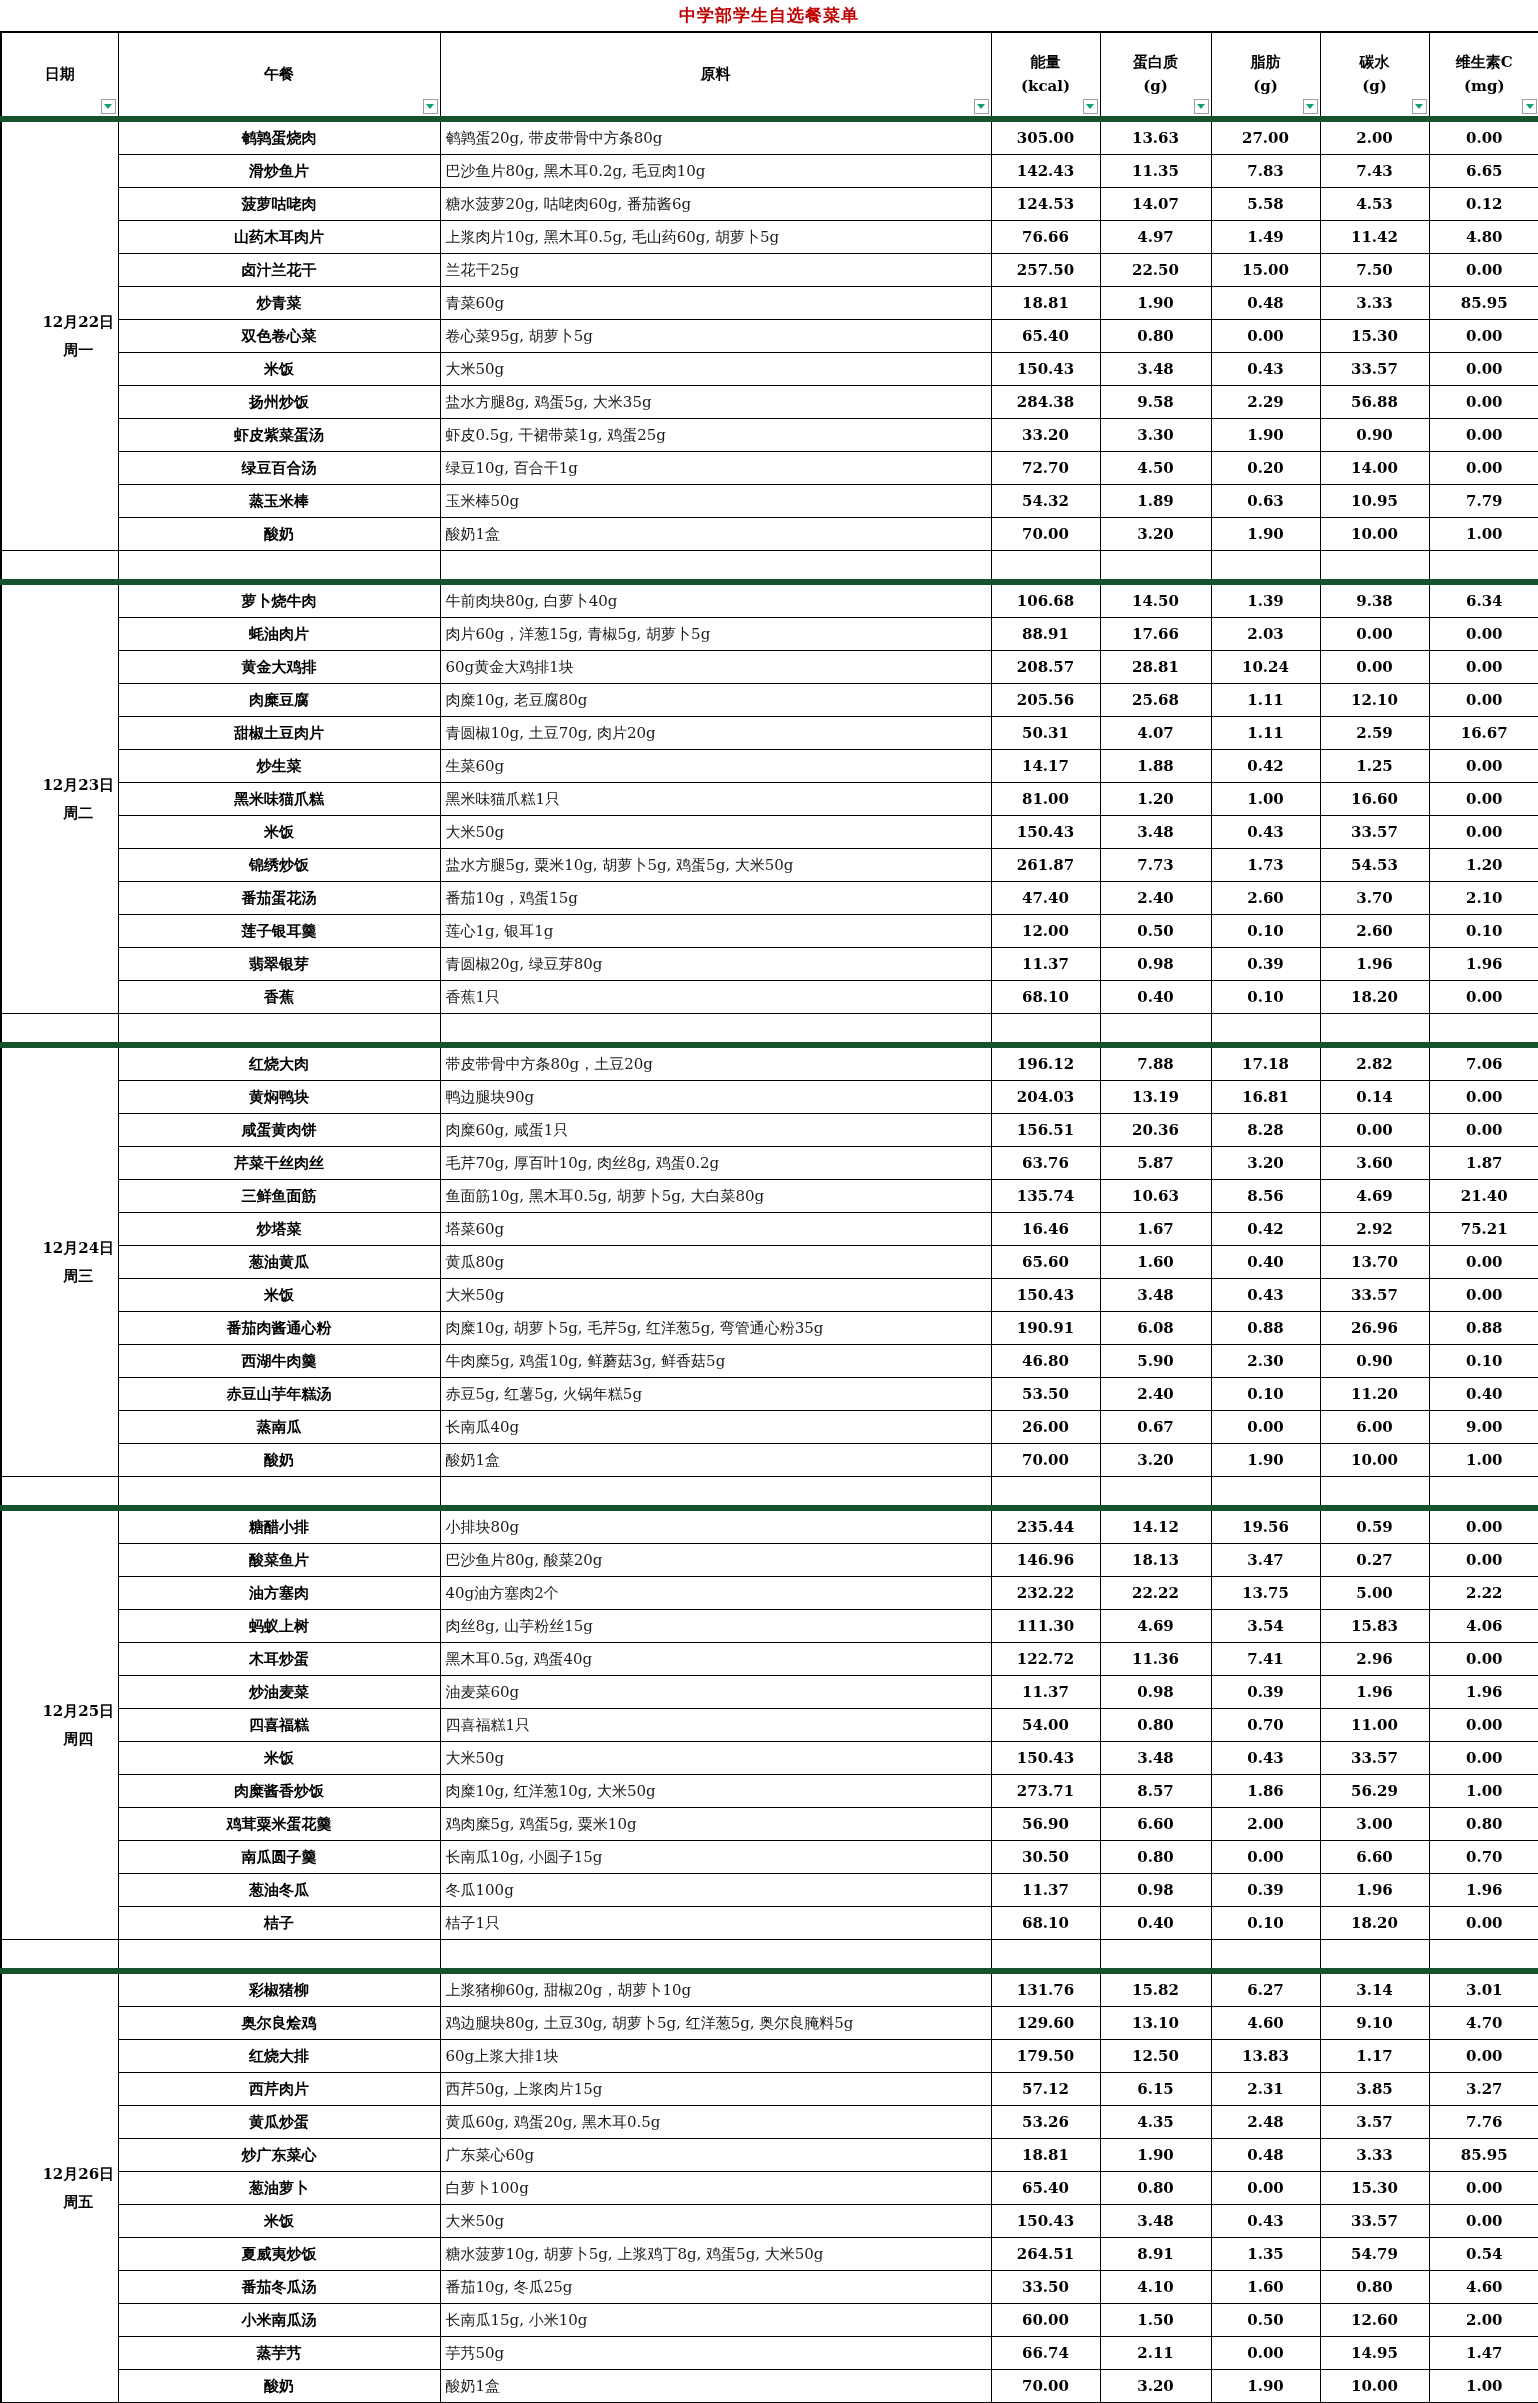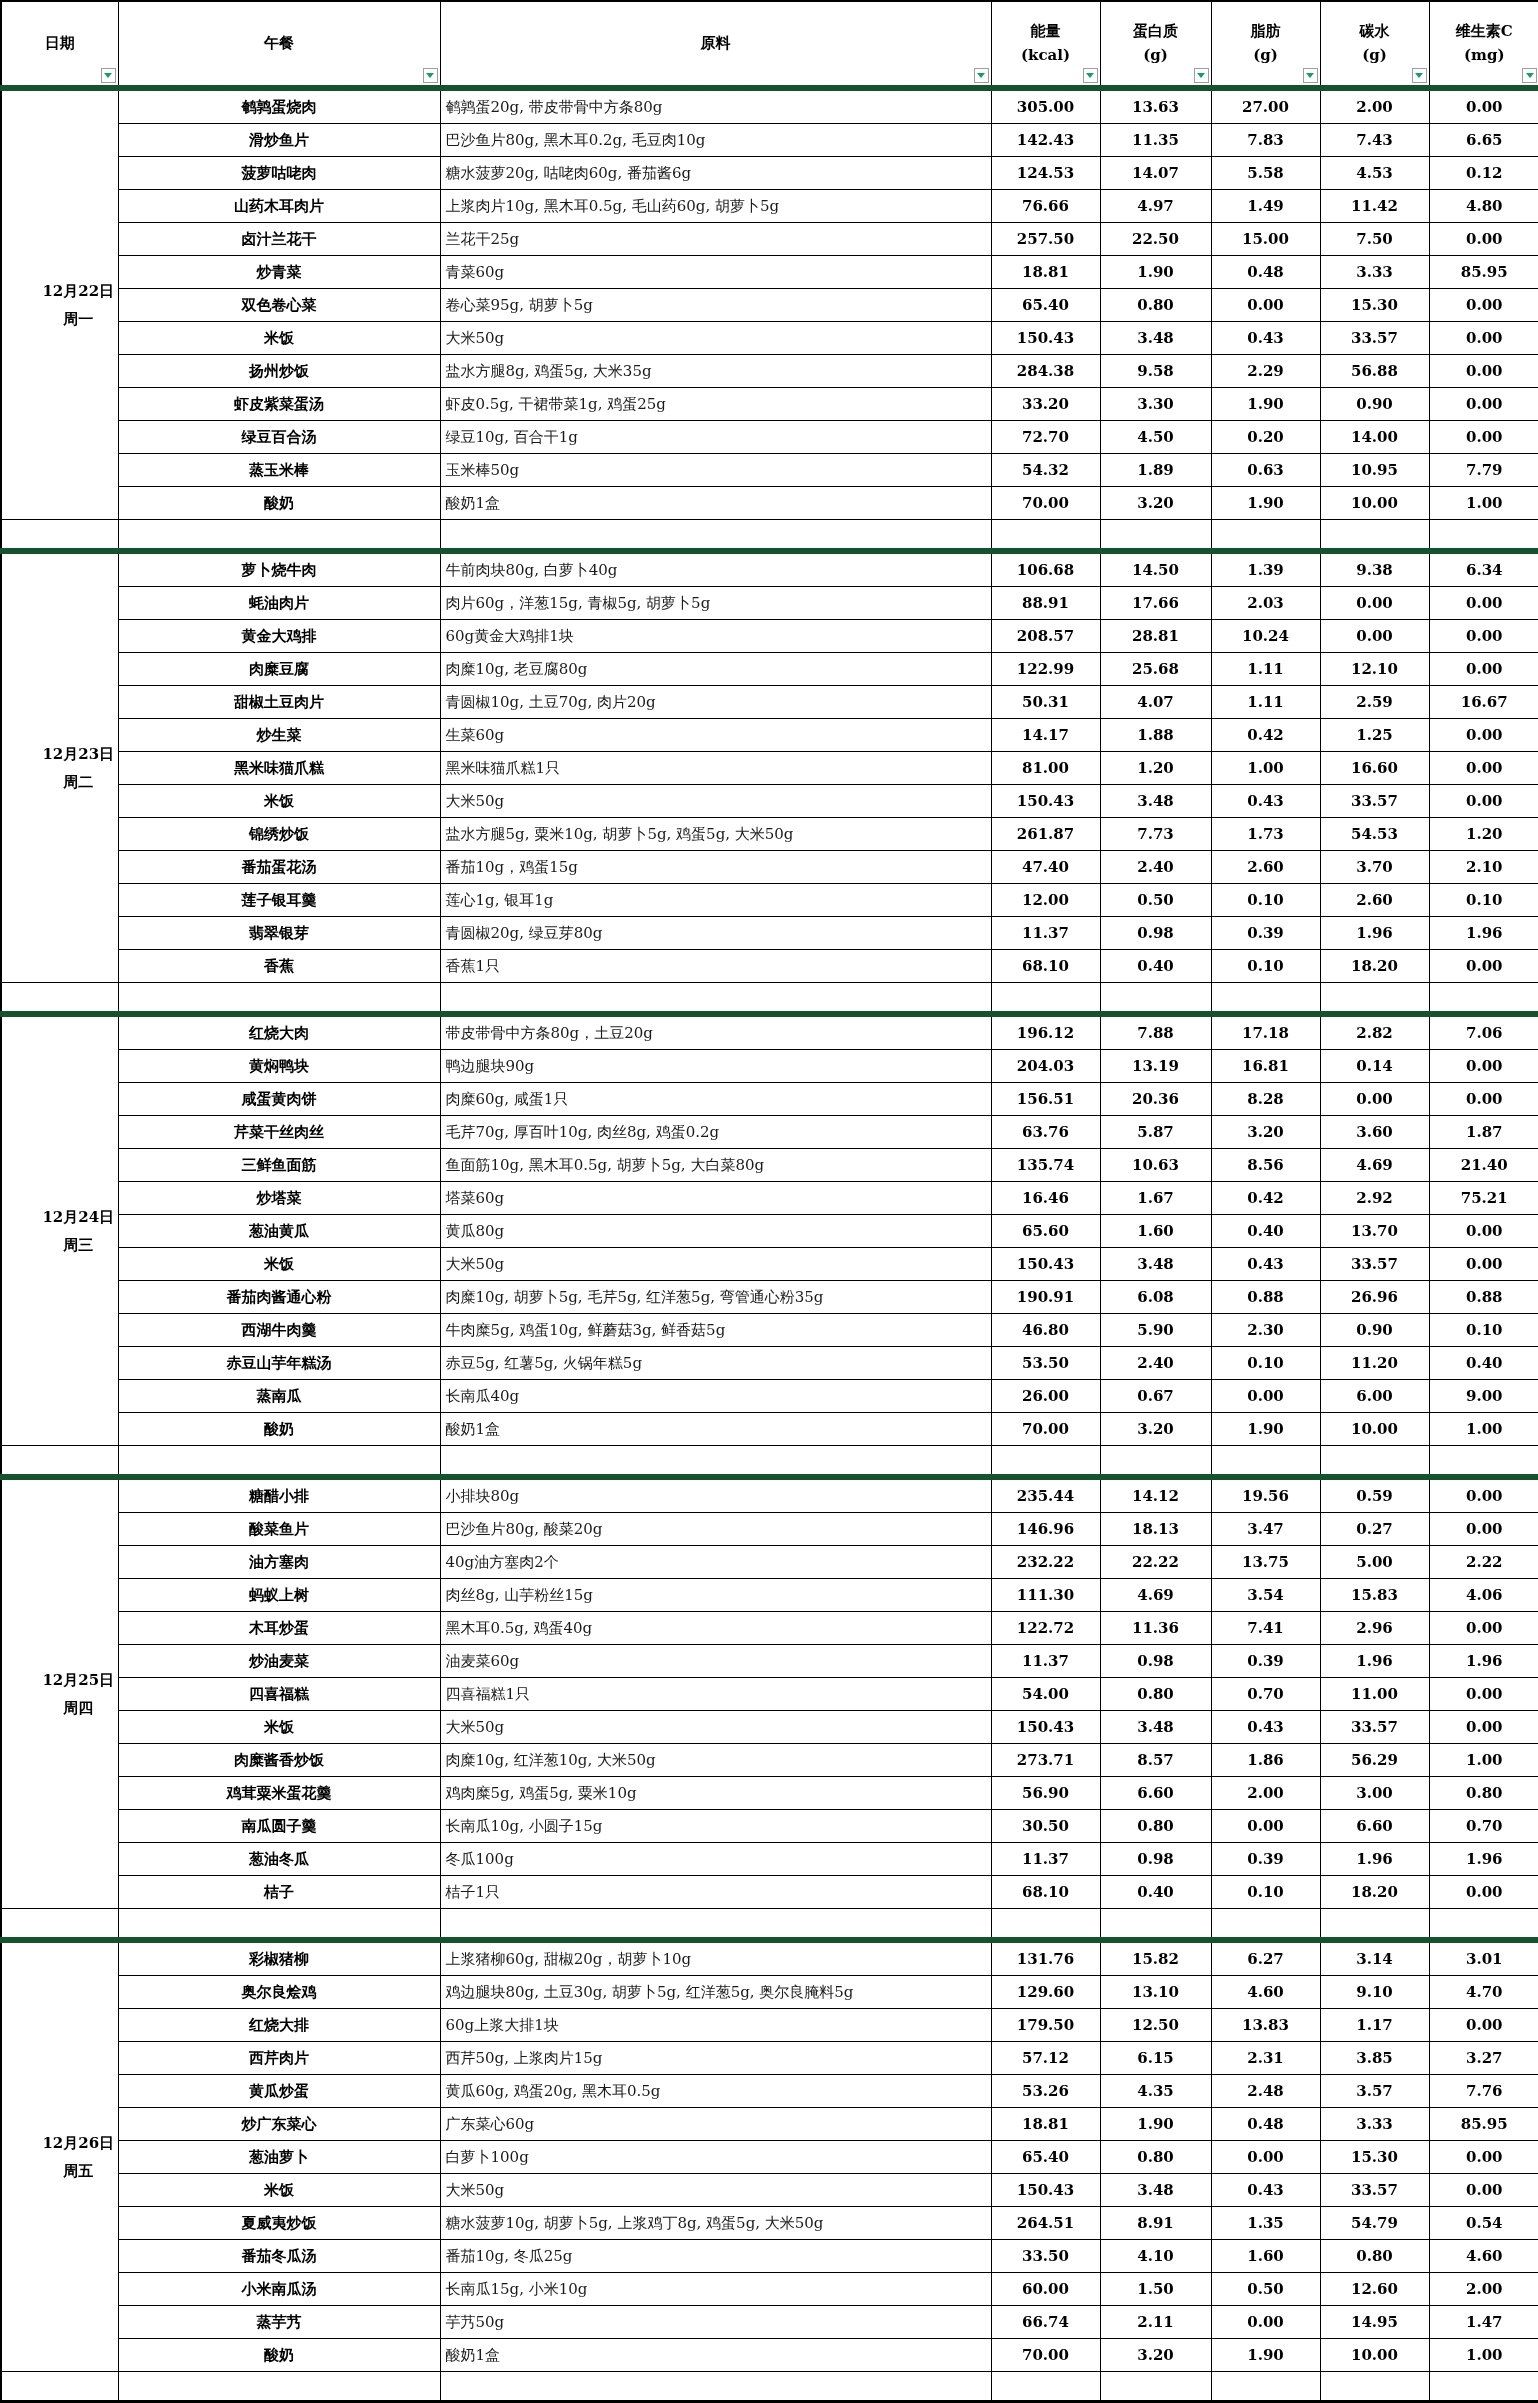--- a/index.html
+++ b/index.html
@@ -74,20 +74,21 @@
   }
   td.num{
     text-align:center;font-weight:bold;font-size:15px;
   }
   tbody tr.section-start td{border-top:6px solid #14532d;}
 </style>
 </head>
 <body>
 
 <div class="page">
+  <div class="title">中学部学生自选餐菜单</div>
   <table class="menu">
     <colgroup>
       <col class="c-date">
         <col class="c-dish">
         <col class="c-ing">
       <col class="c-energy">
         <col class="c-protein">
         <col class="c-fat">
       <col class="c-carbs">
         <col class="c-vc">
@@ -324,21 +325,21 @@
           <td class="ing">60g黄金大鸡排1块</td>
           <td class="num">208.57</td>
           <td class="num">28.81</td>
           <td class="num">10.24</td>
           <td class="num">0.00</td>
           <td class="num">0.00</td>
         </tr>
         <tr class="data-row">
           <td class="dish">肉糜豆腐</td>
           <td class="ing">肉糜10g, 老豆腐80g</td>
-          <td class="num">122.99</td>
+          <td class="num">205.56</td>
           <td class="num">25.68</td>
           <td class="num">1.11</td>
           <td class="num">12.10</td>
           <td class="num">0.00</td>
         </tr>
         <tr class="data-row">
           <td class="dish">甜椒土豆肉片</td>
           <td class="ing">青圆椒10g, 土豆70g, 肉片20g</td>
           <td class="num">50.31</td>
           <td class="num">4.07</td>

